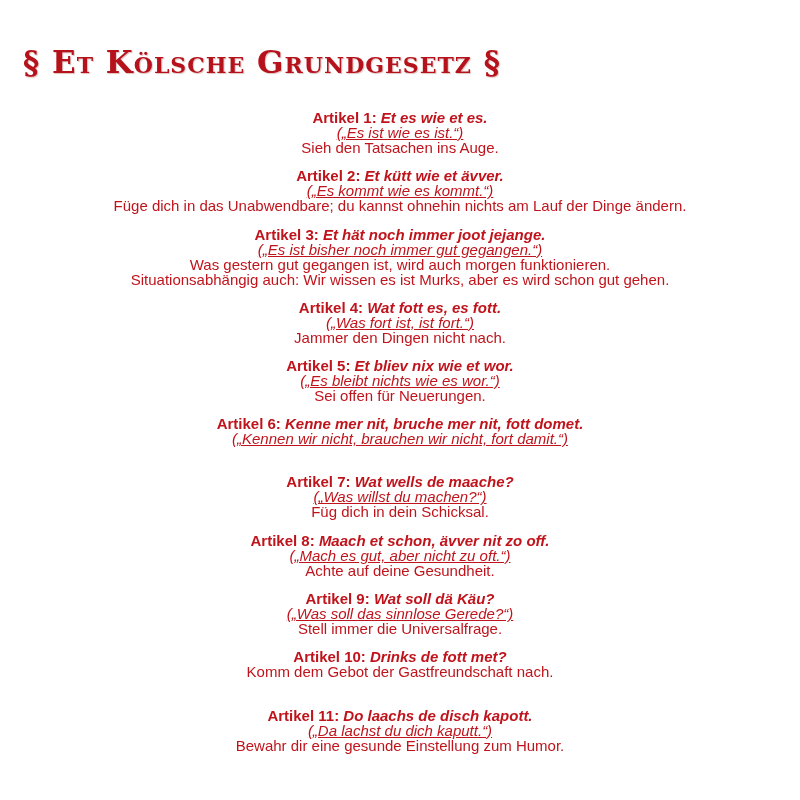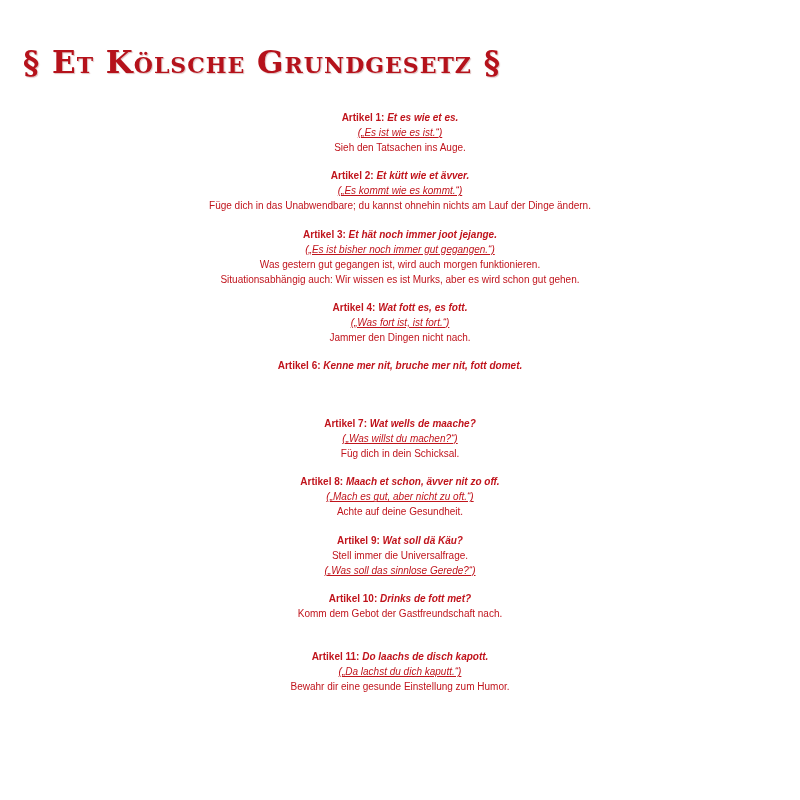--- a/index.html
+++ b/index.html
@@ -8,21 +8,21 @@
     position: absolute; top: 44px; left: 0; width: 636px; text-align: left;
     font-family: "DejaVu Serif", "Liberation Serif", serif;
     font-size: 31px; font-weight: bold; color: #b5121b;
     font-variant: small-caps; letter-spacing: 1px;
     text-shadow: 1px 1px 1px rgba(120,0,0,0.25);
     margin-left: 23px;
   }
   .articles {
     position: absolute; top: 110px; left: 0; width: 800px;
     font-family: "Liberation Sans", "DejaVu Sans", sans-serif;
-    font-size: 10px; color: #c0141c; text-align: center;
+    font-size: 15px; color: #c0141c; text-align: center;
   }
   .article { height: 58.3px; }
   .article.tall { height: 73px; text-align: center; }
   .line { line-height: 15px; white-space: nowrap; }
   .head { font-weight: bold; }
   .head .koelsch { font-style: italic; }
   .trans { font-style: italic; text-decoration: underline; }
 </style>
 </head>
 <body>
@@ -45,36 +45,42 @@
     <div class="line trans">(„Es ist bisher noch immer gut gegangen.“)</div>
     <div class="line">Was gestern gut gegangen ist, wird auch morgen funktionieren.</div>
     <div class="line">Situationsabhängig auch: Wir wissen es ist Murks, aber es wird schon gut gehen.</div>
   </div>
   <div class="article">
     <div class="line head"><span>Artikel 4:</span> <span class="koelsch">Wat fott es, es fott.</span></div>
     <div class="line trans">(„Was fort ist, ist fort.“)</div>
     <div class="line">Jammer den Dingen nicht nach.</div>
   </div>
   <div class="article">
+    <div class="line head"><span>Artikel 5:</span> <span class="koelsch">Et bliev nix wie et wor.</span></div>
+    <div class="line trans">(„Es bleibt nichts wie es wor.“)</div>
+    <div class="line">Sei offen für Neuerungen.</div>
+  </div>
+  <div class="article">
     <div class="line head"><span>Artikel 6:</span> <span class="koelsch">Kenne mer nit, bruche mer nit, fott domet.</span></div>
+    <div class="line trans">(„Kennen wir nicht, brauchen wir nicht, fort damit.“)</div>
   </div>
   <div class="article">
     <div class="line head"><span>Artikel 7:</span> <span class="koelsch">Wat wells de maache?</span></div>
     <div class="line trans">(„Was willst du machen?“)</div>
     <div class="line">Füg dich in dein Schicksal.</div>
   </div>
   <div class="article">
     <div class="line head"><span>Artikel 8:</span> <span class="koelsch">Maach et schon, ävver nit zo off.</span></div>
     <div class="line trans">(„Mach es gut, aber nicht zu oft.“)</div>
     <div class="line">Achte auf deine Gesundheit.</div>
   </div>
   <div class="article">
     <div class="line head"><span>Artikel 9:</span> <span class="koelsch">Wat soll dä Käu?</span></div>
+    <div class="line trans">(„Was soll das sinnlose Gerede?“)</div>
     <div class="line">Stell immer die Universalfrage.</div>
-    <div class="line trans">(„Was soll das sinnlose Gerede?“)</div>
   </div>
   <div class="article">
     <div class="line head"><span>Artikel 10:</span> <span class="koelsch">Drinks de fott met?</span></div>
     <div class="line">Komm dem Gebot der Gastfreundschaft nach.</div>
   </div>
   <div class="article">
     <div class="line head"><span>Artikel 11:</span> <span class="koelsch">Do laachs de disch kapott.</span></div>
     <div class="line trans">(„Da lachst du dich kaputt.“)</div>
     <div class="line">Bewahr dir eine gesunde Einstellung zum Humor.</div>
   </div>

